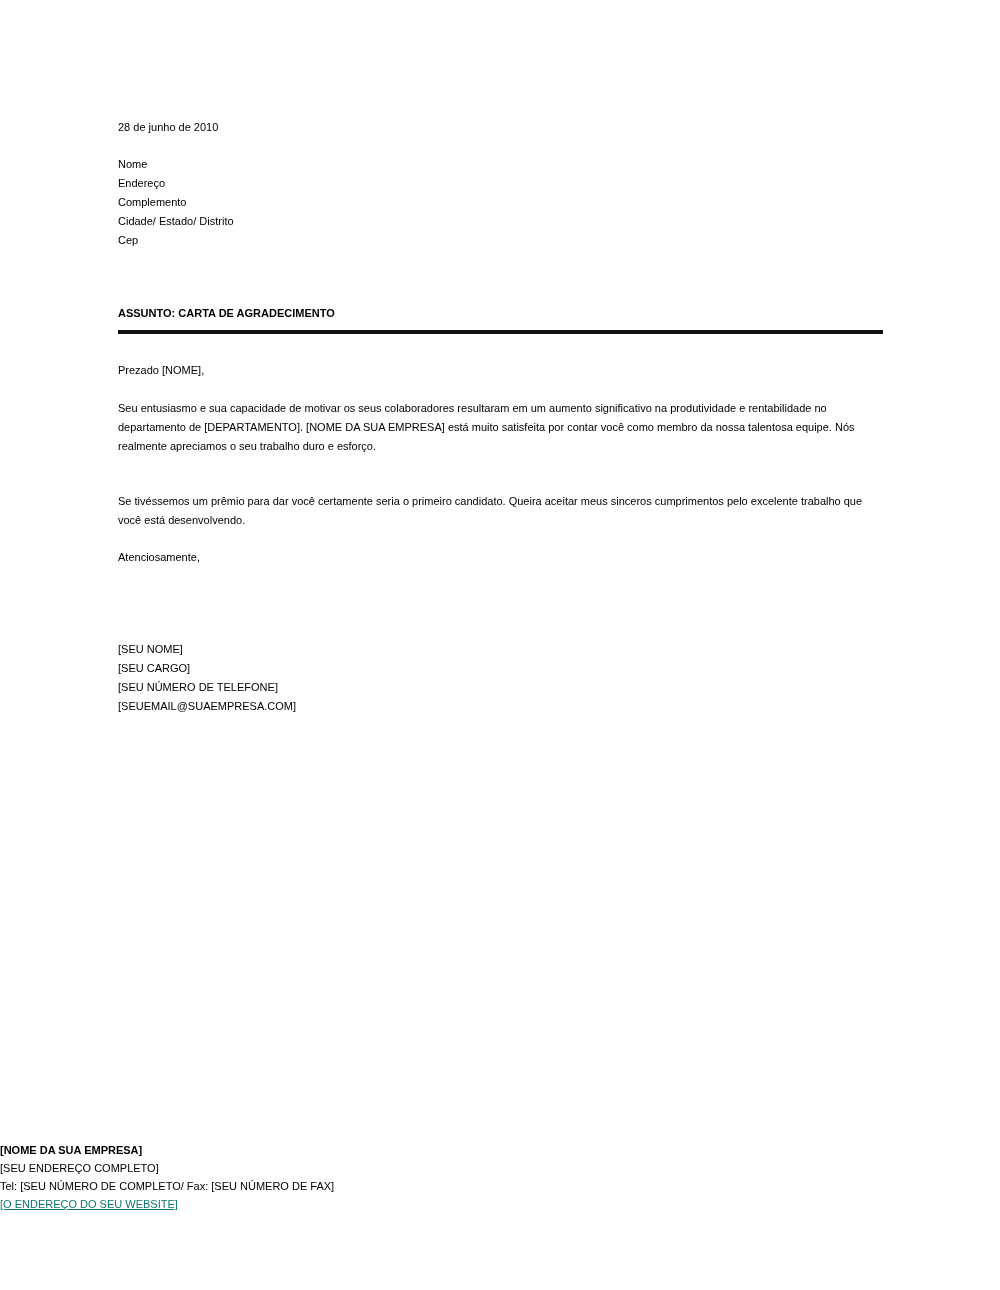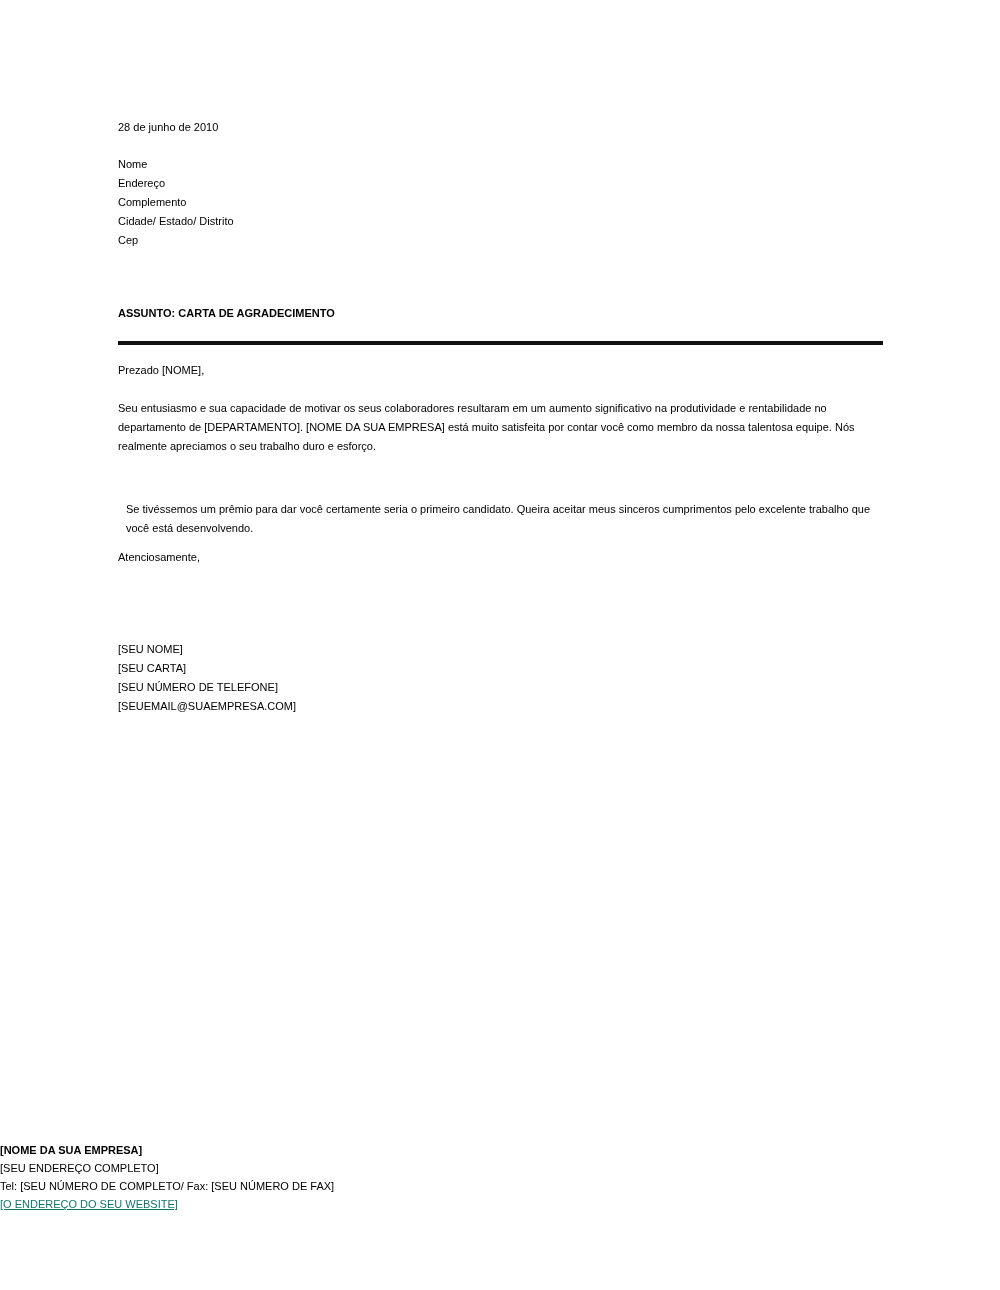--- a/index.html
+++ b/index.html
@@ -14,25 +14,25 @@
     background: #ffffff;
     font-family: "Liberation Sans", "DejaVu Sans", sans-serif;
     font-size: 11px;
     line-height: 19px;
     color: #000000;
     overflow: hidden;
   }
   .abs { position: absolute; left: 118px; }
   .date-line      { top: 118px; }
   .recipient      { top: 155px; }
-  .subject-wrap   { top: 304px; width: 765px; border-bottom: 4px solid #111111; padding-bottom: 18px; }
+  .subject-wrap   { top: 304px; width: 765px; border-bottom: 4px solid #111111; padding-bottom: 7px; }
   .subject-wrap .subject-text { font-weight: bold; }
   .salutation     { top: 361px; }
   .para-1         { top: 399px; width: 770px; margin: 0; }
-  .para-2         { top: 492px; width: 770px; margin: 8px; }
+  .para-2         { top: 492px; width: 770px; margin: 0; }
   .closing        { top: 548px; }
   .signature      { top: 640px; }
   .footer {
     position: absolute;
     top: 1141px;
     left: 0;
     width: 100%;
     text-align: left;
     line-height: 18px;
   }
@@ -65,21 +65,21 @@
   <div class="abs salutation">Prezado [NOME],</div>
 
   <p class="abs para-1">Seu entusiasmo e sua capacidade de motivar os seus colaboradores resultaram em um aumento significativo na produtividade e rentabilidade no departamento de [DEPARTAMENTO]. [NOME DA SUA EMPRESA] está muito satisfeita por contar você como membro da nossa talentosa equipe. Nós realmente apreciamos o seu trabalho duro e esforço.</p>
 
   <p class="abs para-2">Se tivéssemos um prêmio para dar você certamente seria o primeiro candidato. Queira aceitar meus sinceros cumprimentos pelo excelente trabalho que você está desenvolvendo.</p>
 
   <div class="abs closing">Atenciosamente,</div>
 
   <div class="abs signature">
     <div>[SEU NOME]</div>
-    <div>[SEU CARTA]</div>
+    <div>[SEU CARGO]</div>
     <div>[SEU NÚMERO DE TELEFONE]</div>
     <div>[SEUEMAIL@SUAEMPRESA.COM]</div>
   </div>
 
   <div class="footer">
     <div class="company">[NOME DA SUA EMPRESA]</div>
     <div>[SEU ENDEREÇO COMPLETO]</div>
     <div>Tel: [SEU NÚMERO DE COMPLETO/ Fax: [SEU NÚMERO DE FAX]</div>
     <div>
       <a href="#" style="color: #0f766e;">[O ENDEREÇO DO SEU WEBSITE]</a>

